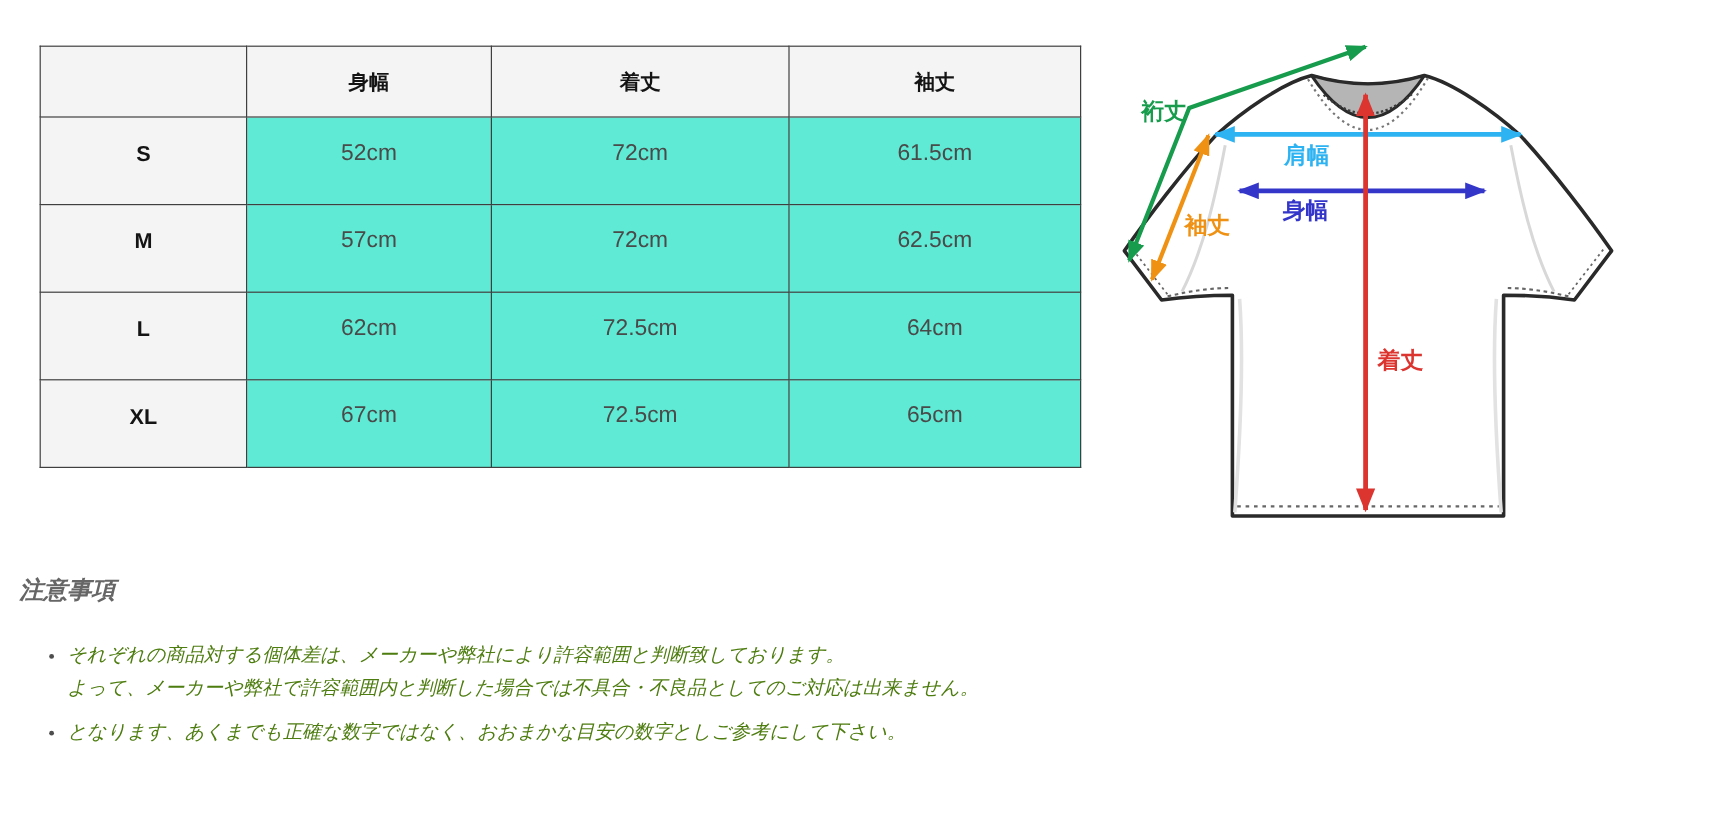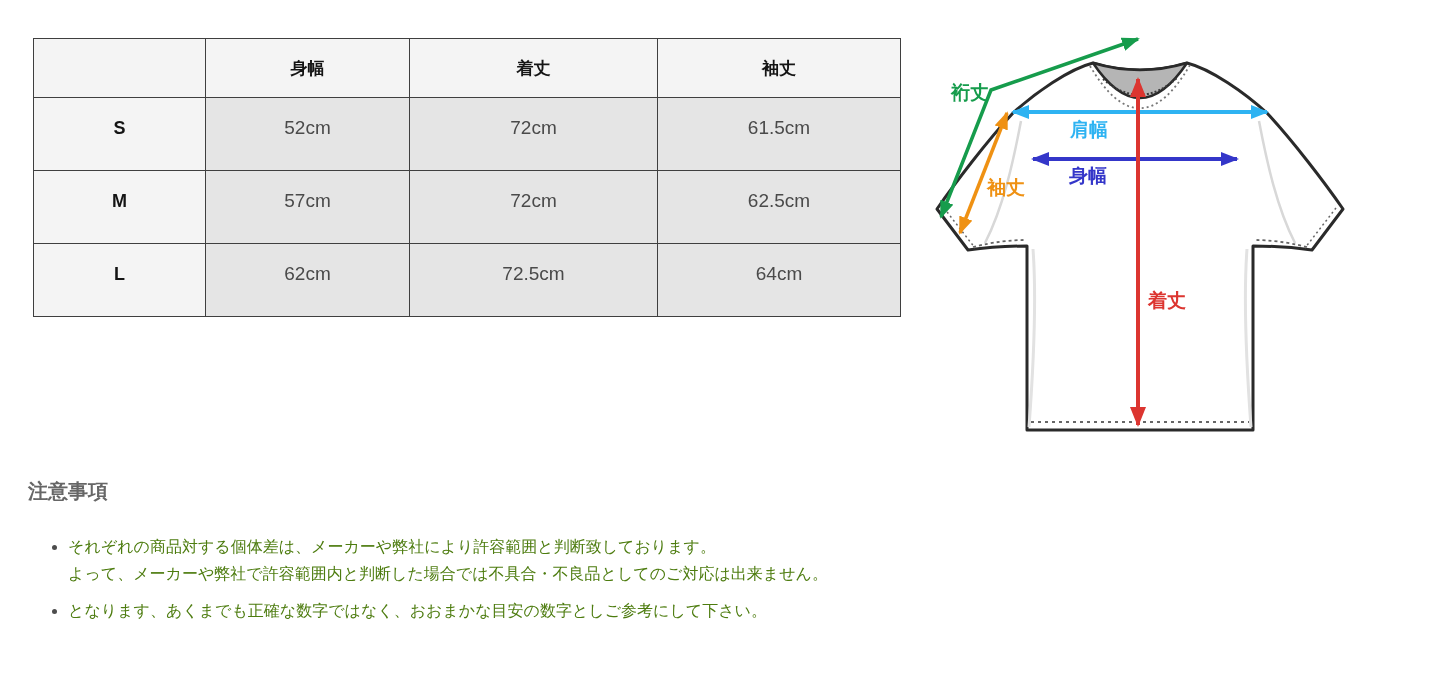--- a/index.html
+++ b/index.html
@@ -25,30 +25,30 @@
   .size-table thead tr { height: 59px; }
   .size-table thead th {
     background: #f4f4f4; font-size: 17px; font-weight: bold; color: #141414;
     padding-bottom: 0;
   }
   .size-table tbody tr { height: 73px; }
   .size-table tbody th {
     background: #f4f4f4; font-size: 18px; font-weight: bold; color: #141414;
   }
   .size-table td {
-    background: #e5e5e5; font-size: 19px; font-weight: 400; color: #4a4a4a;
+    background: #5eead4; font-size: 19px; font-weight: 400; color: #4a4a4a;
   }
 
   
   .diagram-wrap { position: absolute; left: 923px; top: 3px; width: 430px; height: 460px; text-align: right; }
   .diagram-wrap svg { display: block; width: 430px; height: 460px; }
   .dim-label { font-size: 19px; font-weight: bold; font-family: "Liberation Sans", "DejaVu Sans", sans-serif; }
 
   
-  .notes { position: absolute; left: 28px; top: 478px; width: 1410px; }
+  .notes { position: absolute; left: 16px; top: 478px; width: 1410px; font-style: italic; }
   .notes h2 {
     margin: 0; font-size: 20px; font-weight: bold; color: #666666;
   }
   .notes ul { margin: 28px 0 0 0; padding-left: 40px; }
   .notes li { margin: 0 0 10px 0; font-size: 16px; line-height: 27px; color: #4d7c0f; }
   .notes li::marker { color: #4d4d4d; }
   .notes li div { white-space: nowrap; }
 </style>
 </head>
 <body>
@@ -79,20 +79,26 @@
       <th>M</th>
       <td>57cm</td>
       <td>72cm</td>
       <td>62.5cm</td>
     </tr>
     <tr>
       <th>L</th>
       <td>62cm</td>
       <td>72.5cm</td>
       <td>64cm</td>
+    </tr>
+    <tr>
+      <th>XL</th>
+      <td>67cm</td>
+      <td>72.5cm</td>
+      <td>65cm</td>
     </tr>
   </tbody>
 </table>
 
 <div class="diagram-wrap">
   <svg viewBox="0 0 430 460" xmlns="http://www.w3.org/2000/svg">
     <defs>
       <marker id="m-green" markerUnits="userSpaceOnUse" markerWidth="18" markerHeight="14" refX="16" refY="7" orient="auto-start-reverse">
           <path d="M0,0 L18,7 L0,14 Z" fill="#169c4c"></path>
         </marker>

